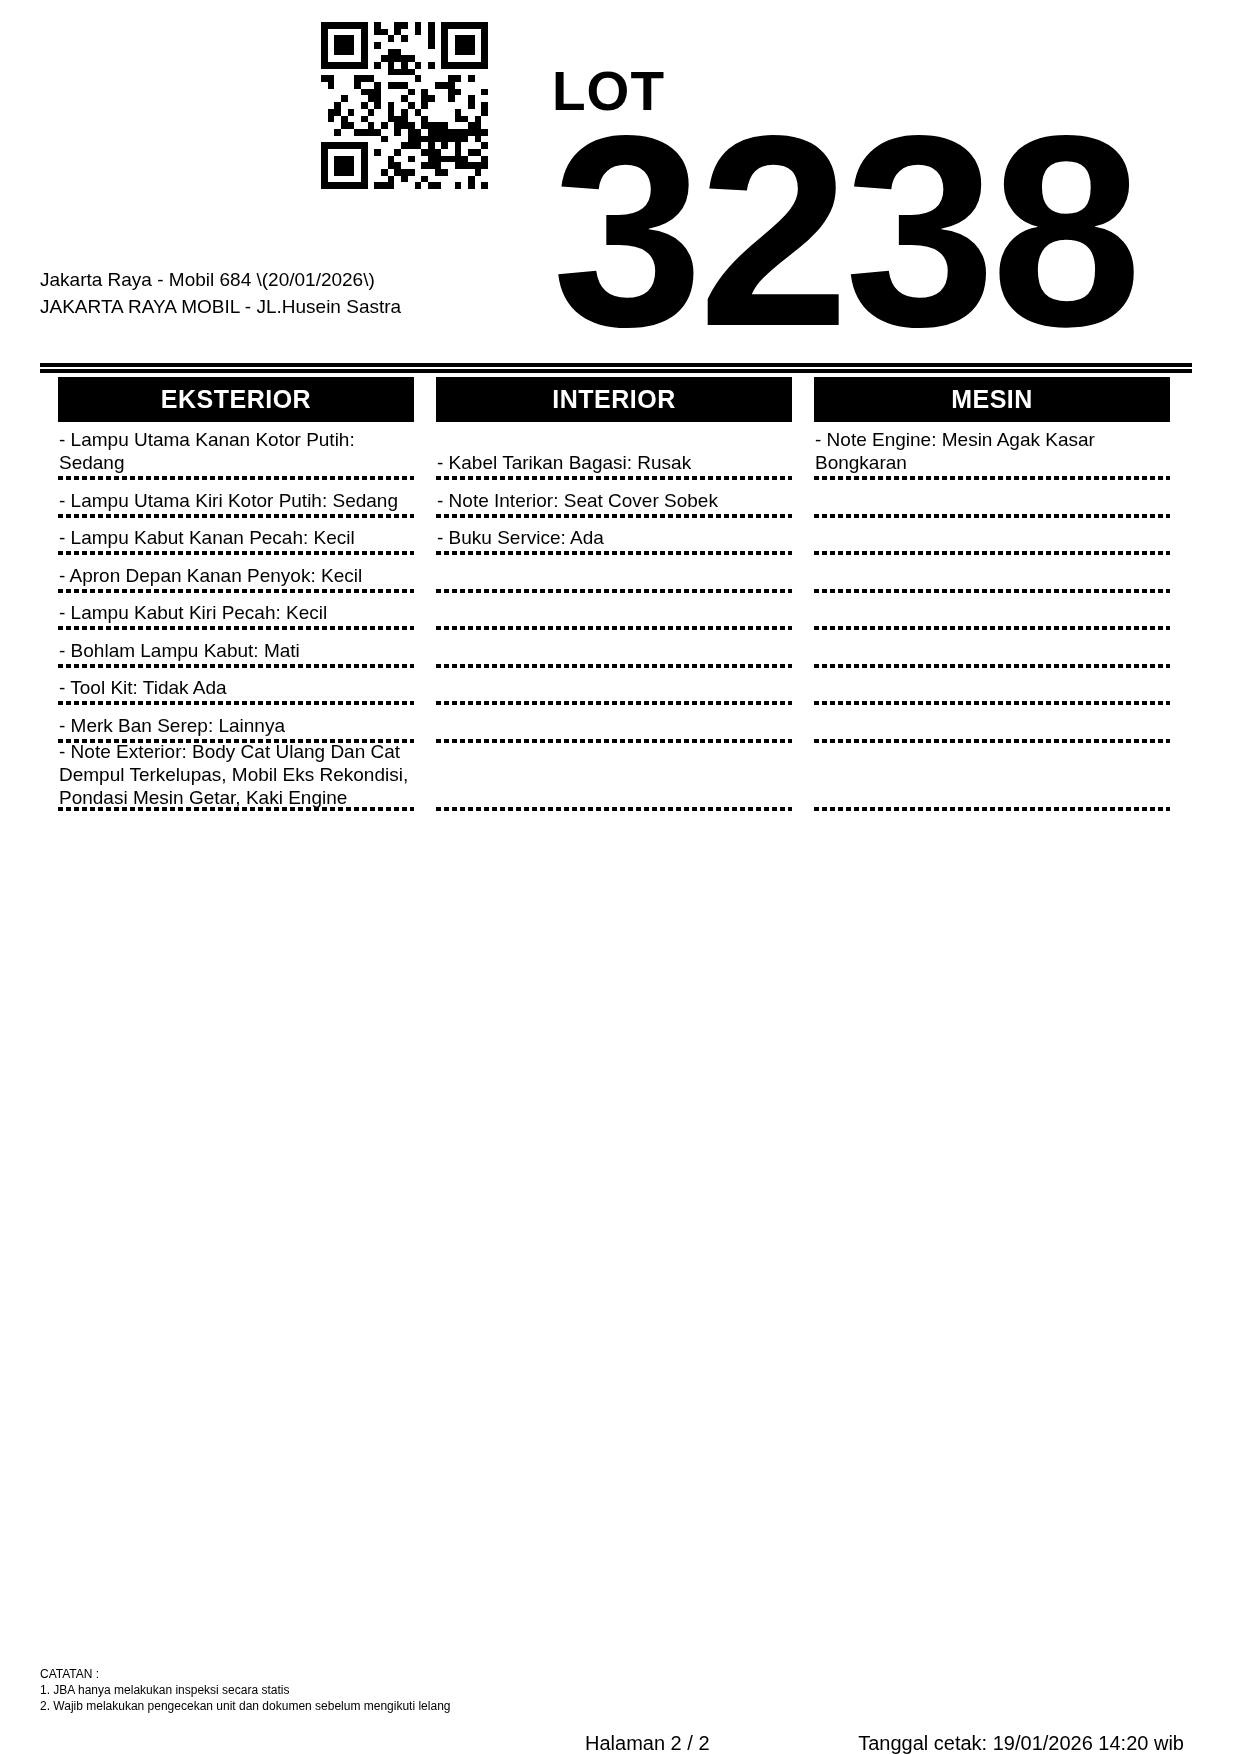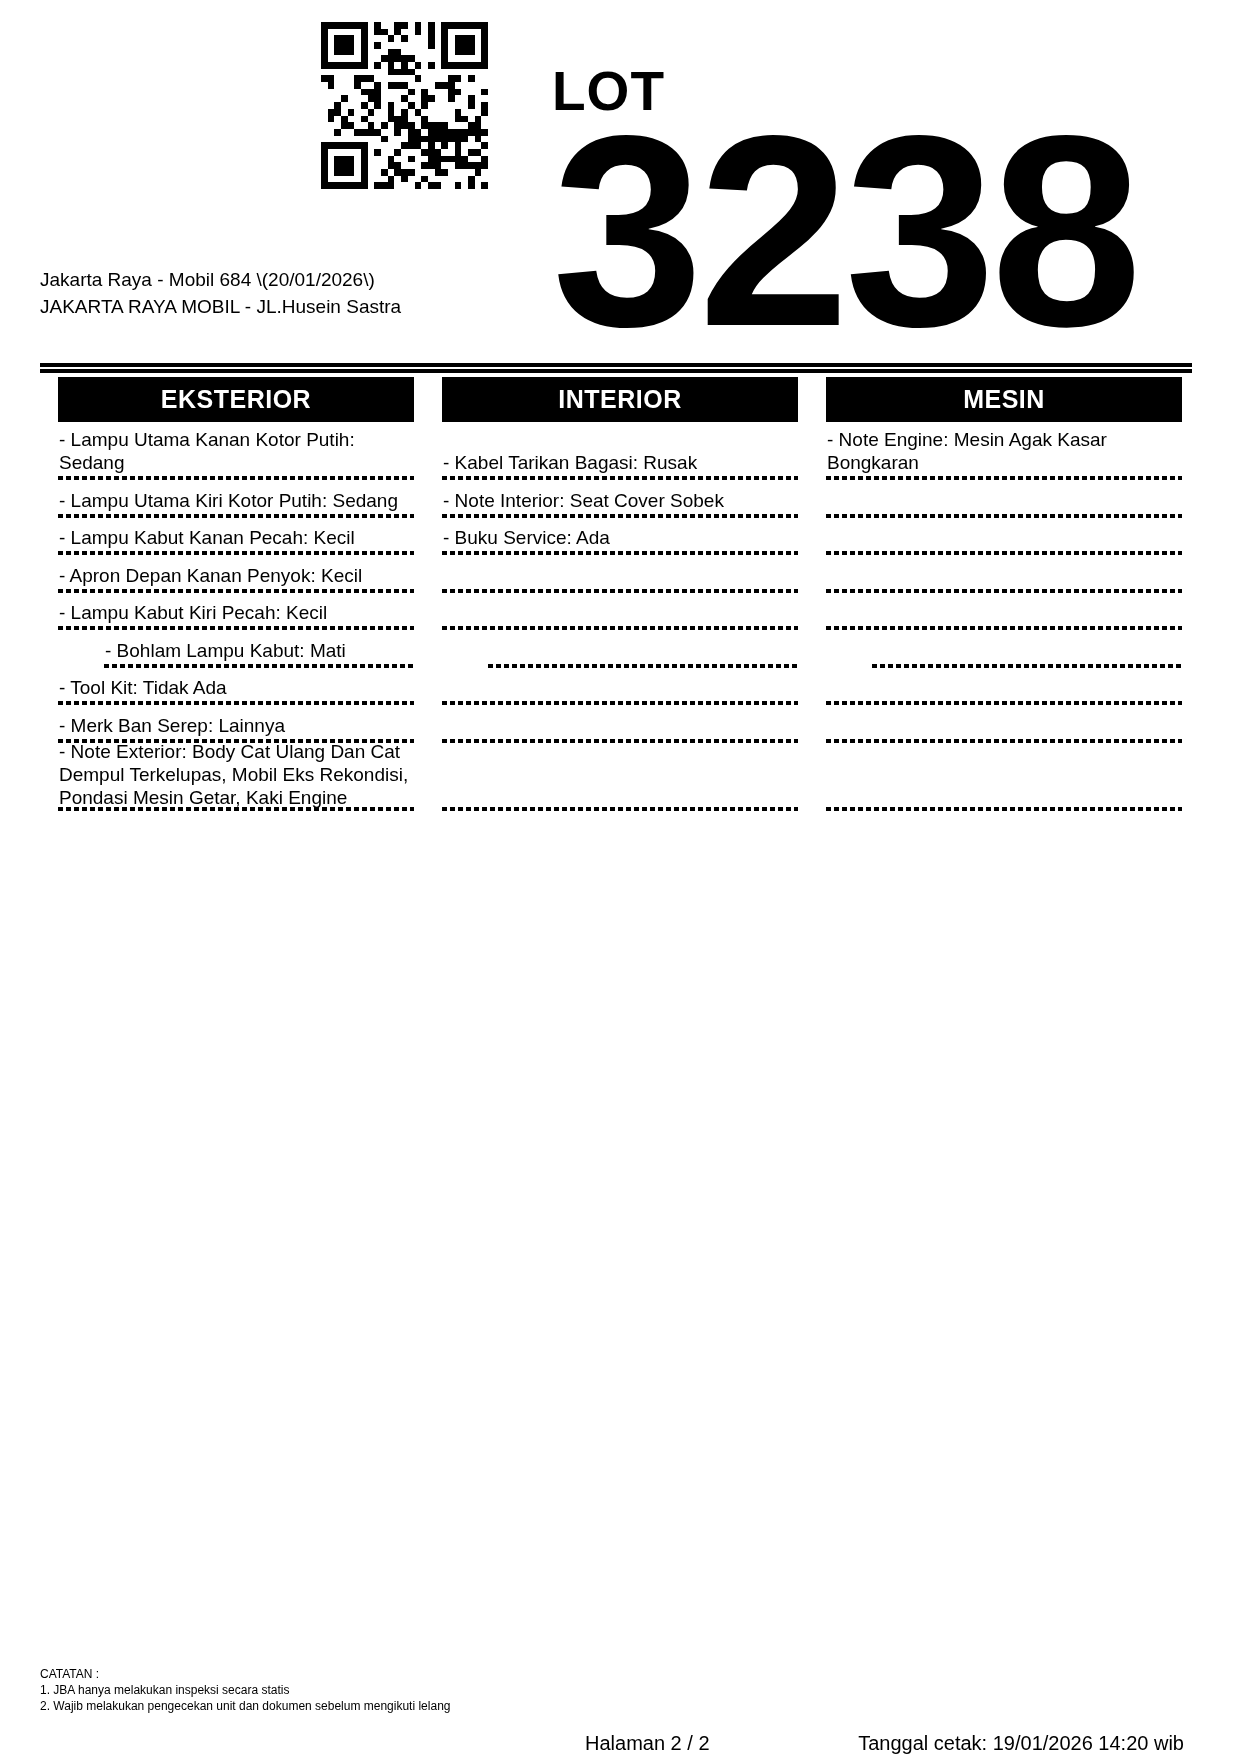--- a/index.html
+++ b/index.html
@@ -15,34 +15,34 @@
   .qr svg{display:block;width:100%;height:100%;fill:#000;}
   .lot-label{left:552px;top:71px;font-size:55px;line-height:40px;font-weight:bold;letter-spacing:1px;}
   .lot-number{left:552px;top:133px;height:197px;font-size:272px;line-height:197px;font-weight:bold;letter-spacing:-5px;white-space:nowrap;}
   .address{left:40px;top:266px;font-size:19px;line-height:27px;}
 
   
   .double-rule{left:40px;top:363px;width:1152px;height:10px;box-sizing:border-box;
     border-top:4px solid #000;border-bottom:4px solid #000;}
 
   
-  .table-wrap{left:58px;top:377px;width:1116px;display:flex;gap:28px;}
+  .table-wrap{left:58px;top:377px;width:1116px;display:flex;gap:22px;}
   .col{width:356px;flex:0 0 356px;}
   .col-header{height:45px;background:#000;color:#fff;font-weight:bold;font-size:25px;
     display:flex;align-items:center;justify-content:center;letter-spacing:.5px;}
   .cell{position:relative;display:flex;align-items:flex-end;box-sizing:border-box;
     padding:0 2px 6px 1px;font-size:19px;line-height:23px;white-space:pre-line;}
   .cell::after{content:'';position:absolute;left:0;right:0;bottom:0;height:4px;
     background:repeating-linear-gradient(90deg,#000 0 5px,transparent 5px 8px);}
   .r0{height:58px;}
   .r1{height:38px;}
   .r2{height:37px;}
   .r3{height:38px;}
   .r4{height:37px;}
-  .r5{height:38px;margin-left:46px;}
+  .r5{height:38px;}
   .r6{height:37px;}
   .r7{height:38px;}
   .r8{height:68px;padding-bottom:2px;}
 
   
   .notes{left:40px;top:1666px;font-size:12px;line-height:16px;}
   .notes .indent{}
   .page-label{left:585px;top:1732px;font-size:20px;}
   .print-label{right:56px;top:1732px;font-size:20px;}
 </style>

